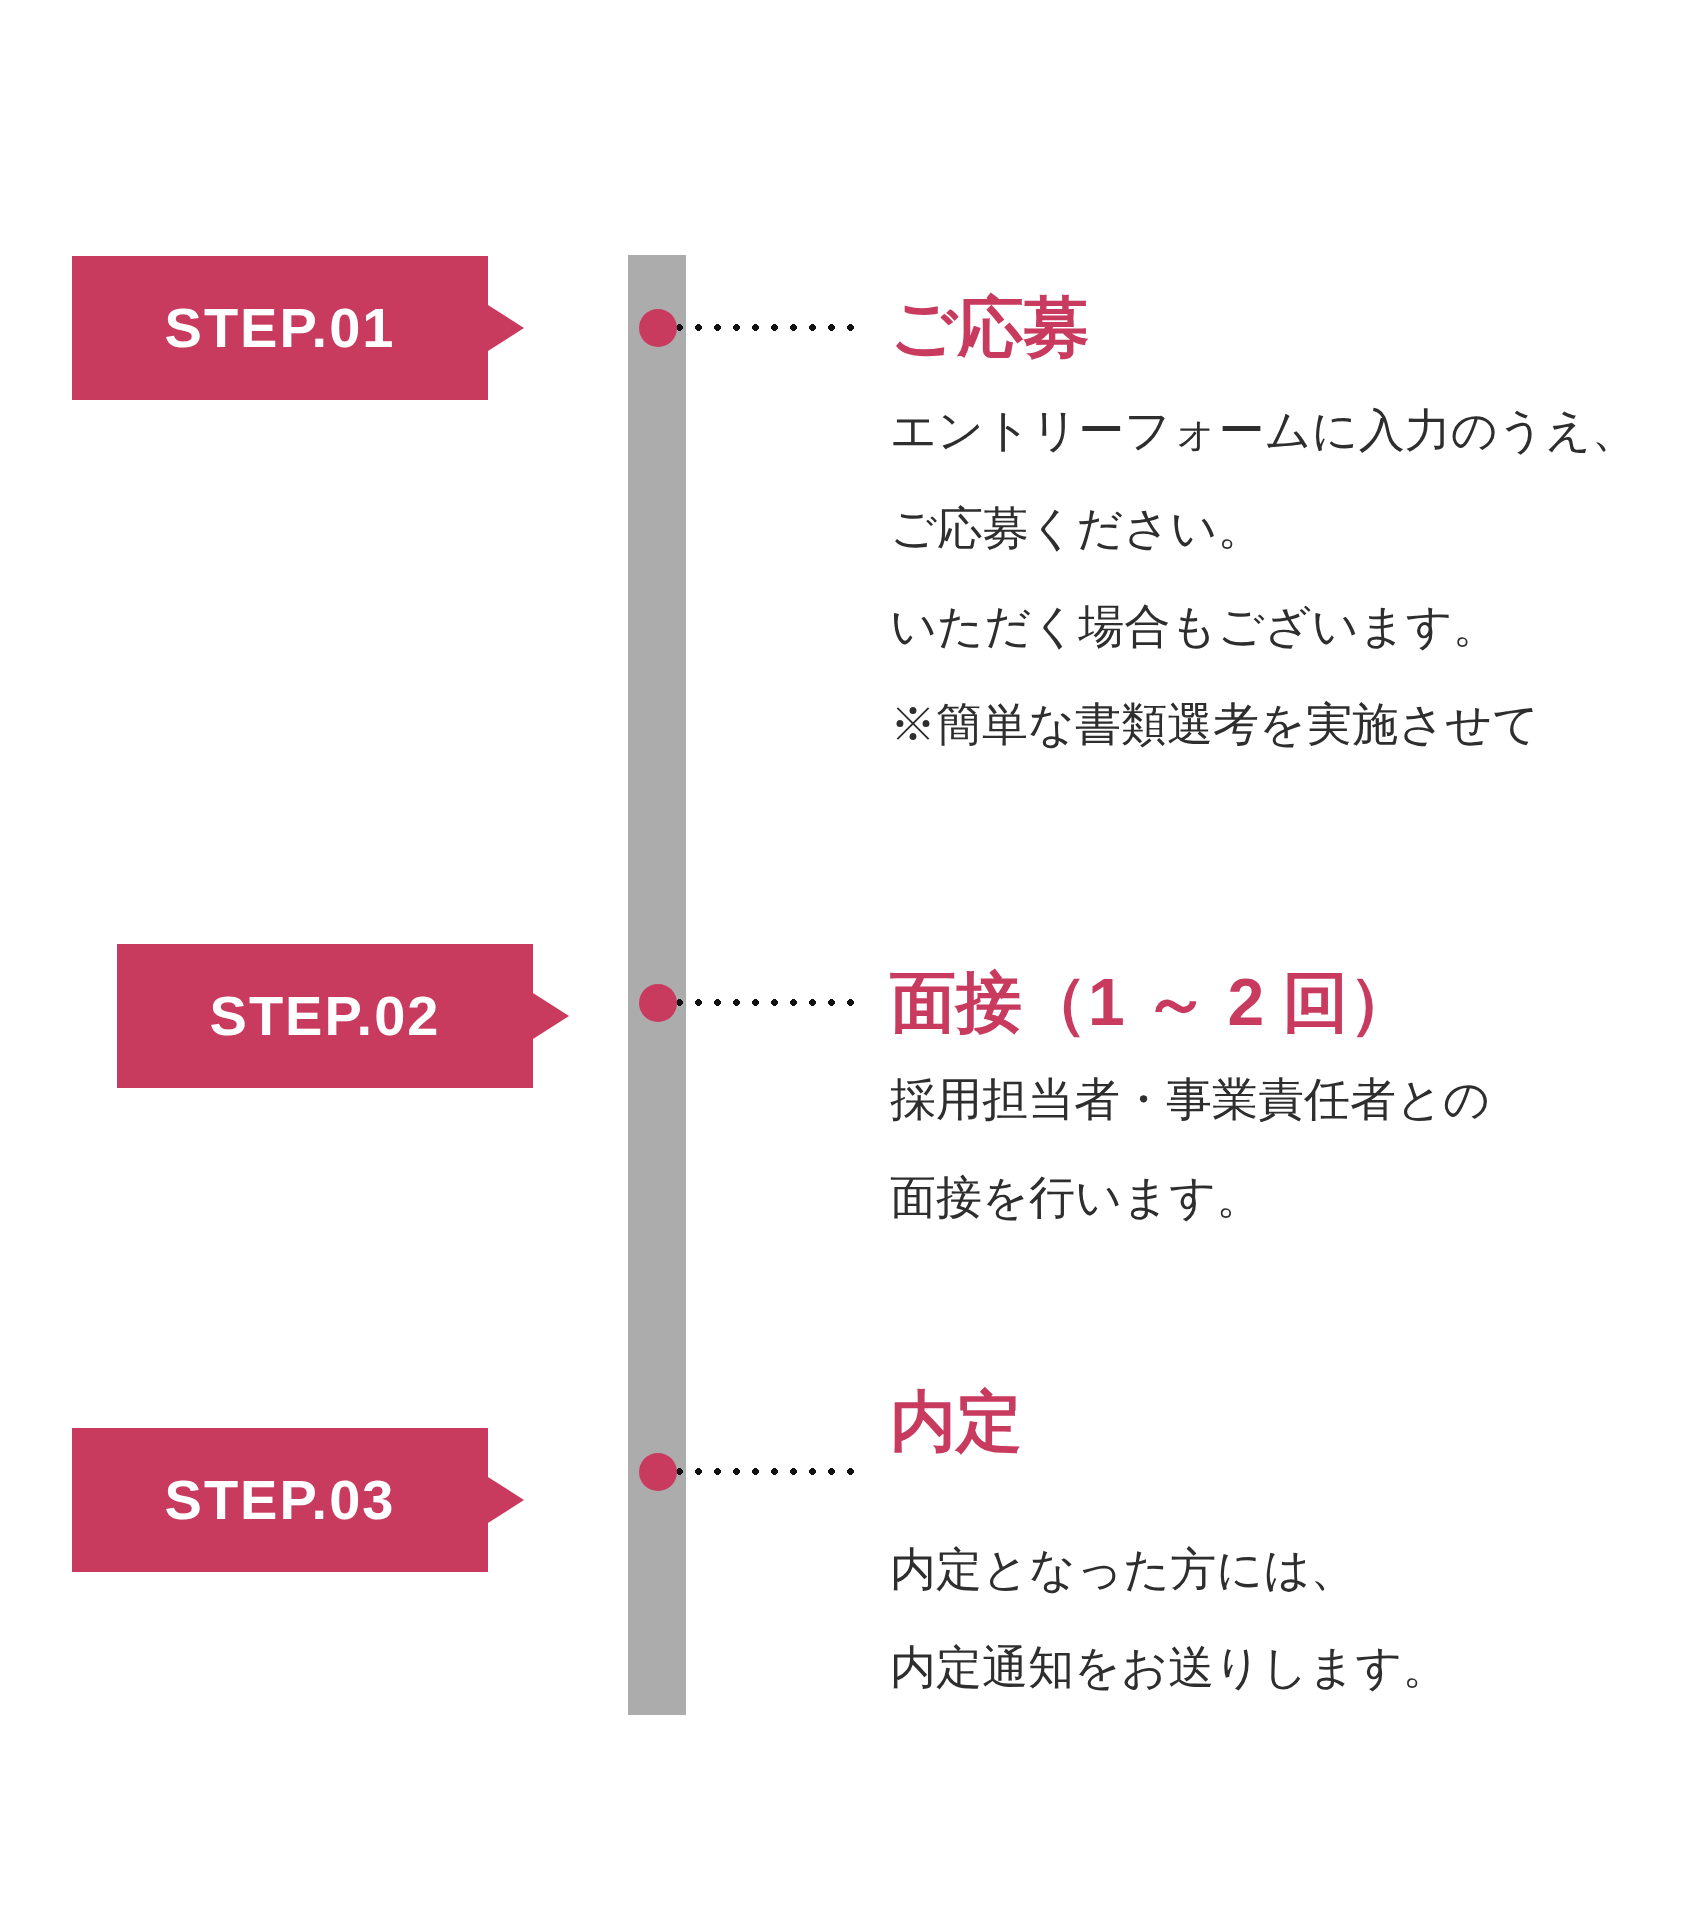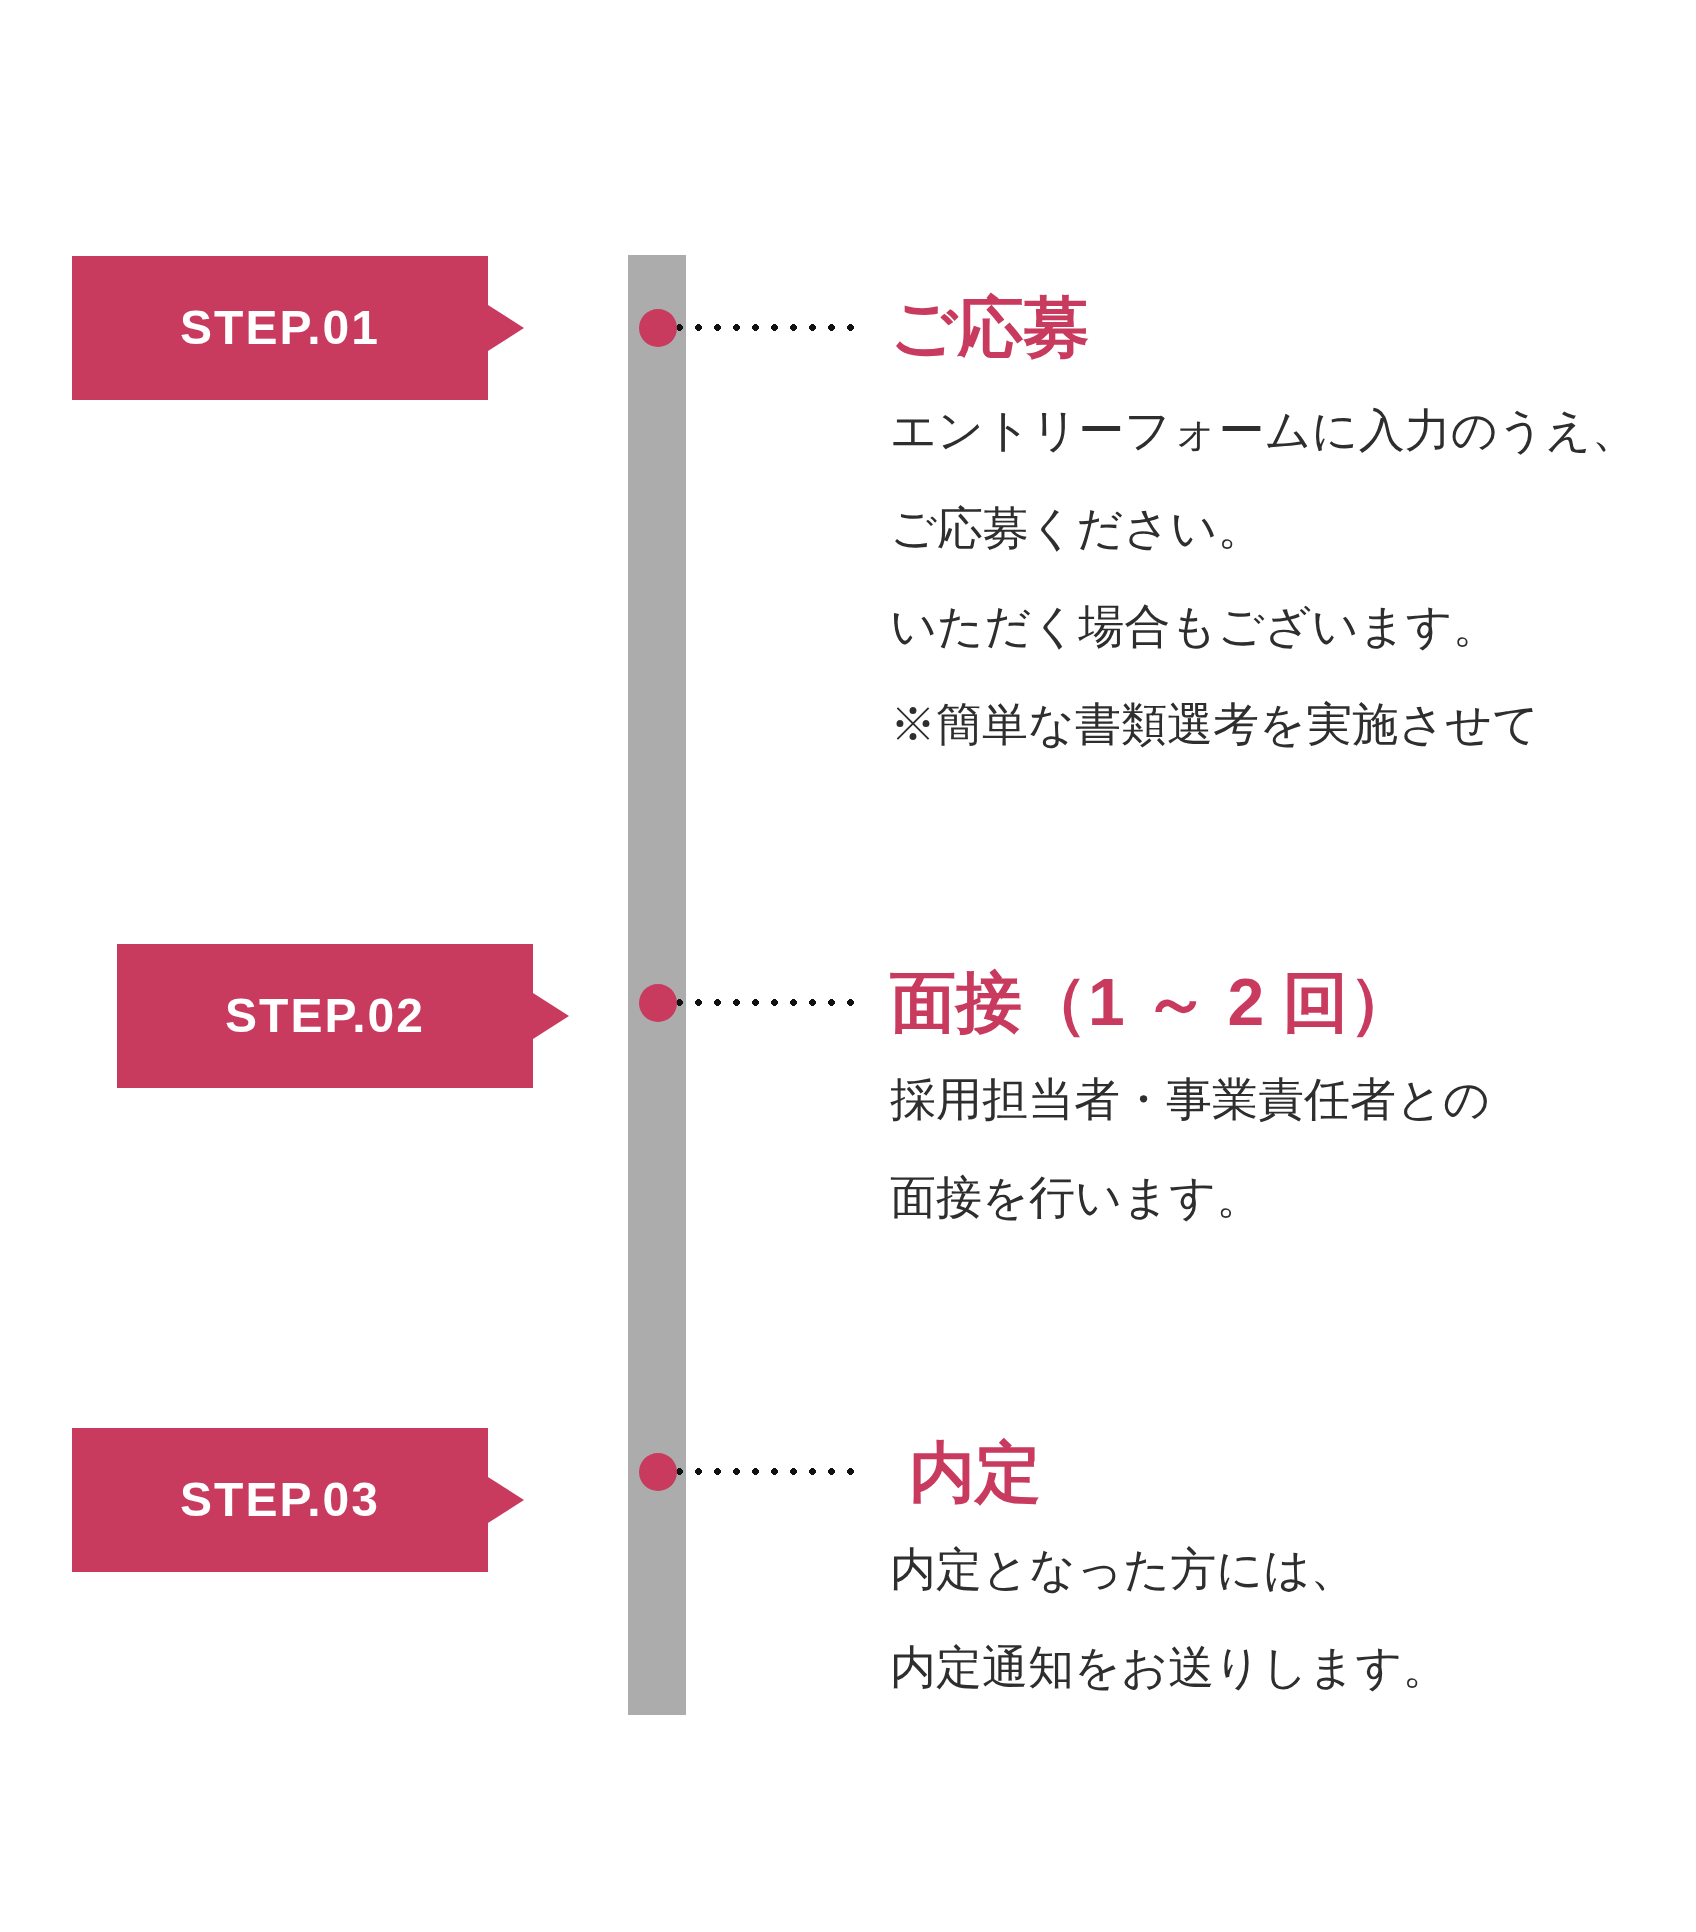--- a/index.html
+++ b/index.html
@@ -34,21 +34,21 @@
     width: 416px;
     height: 144px;
     background: var(--pink, #c93a5f);
     display: flex;
     align-items: center;
     justify-content: center;
     z-index: 2;
   }
   .step-badge .badge-label {
     color: var(--badge-text, #ffffff);
-    font-size: 48px;
+    font-size: 56px;
     font-weight: bold;
     letter-spacing: 2px;
     line-height: 1;
   }
   .badge-arrow {
     position: absolute;
     left: 100%;
     top: 50%;
     transform: translateY(-50%);
     width: 0;
@@ -112,21 +112,21 @@
 
   .s2 .step-badge   { top: 944px; margin-left: 45px; }
   .s2 .node-dot     { top: 984px; }
   .s2 .dotted-leader{ top: 999px; }
   .s2 .step-title   { top: 963px; }
   .s2 .step-description { top: 1051px; }
 
   .s3 .step-badge   { top: 1400px; margin-top: 28px; }
   .s3 .node-dot     { top: 1453px; }
   .s3 .dotted-leader{ top: 1468px; }
-  .s3 .step-title   { top: 1433px; margin-left: 19px; }
+  .s3 .step-title   { top: 1382px; }
   .s3 .step-description { top: 1521px; }
 </style>
 </head>
 <body>
 
 <div class="canvas">
 
   <div class="timeline-bar"></div>
 
   <div class="step s1">

